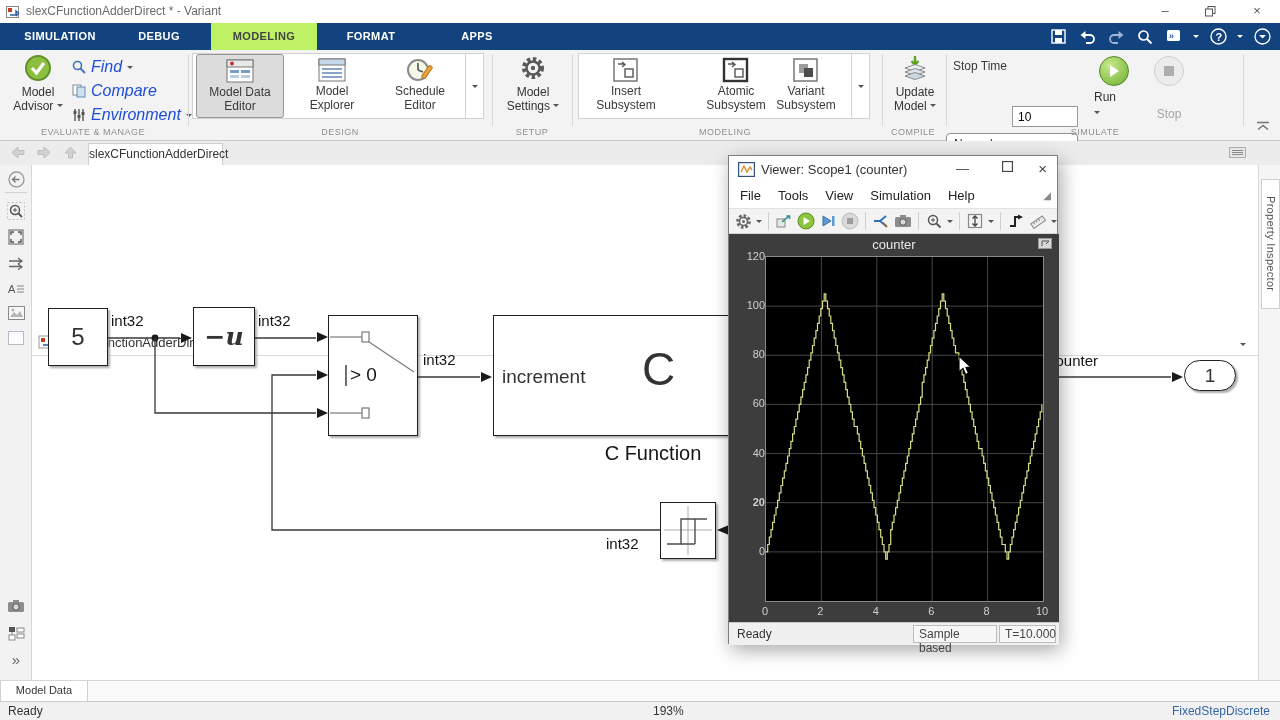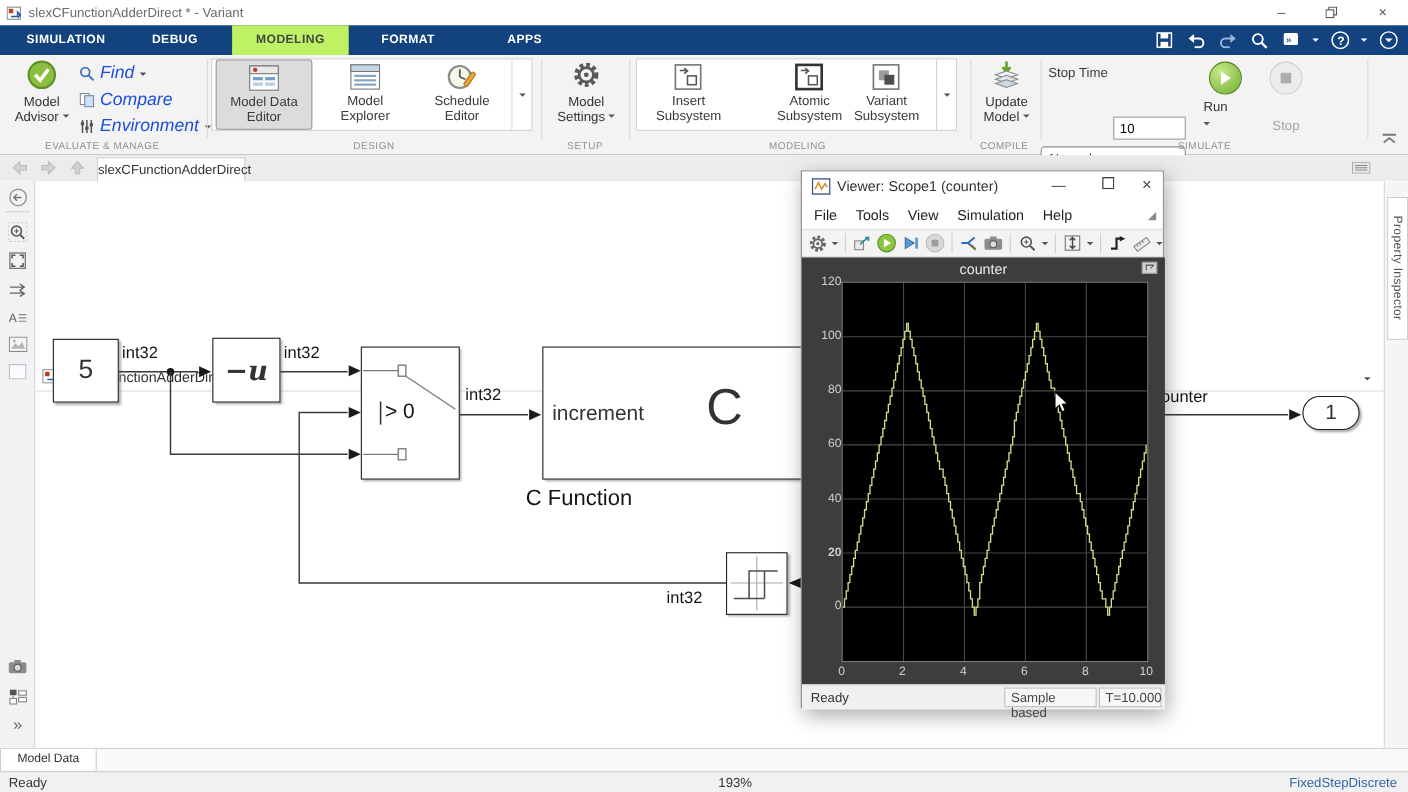--- a/index.html
+++ b/index.html
@@ -502,21 +502,21 @@
       </div>
     <div class="blk" style="left:193px;top:142px;width:62px;height:59px;display:flex;align-items:center;justify-content:center">
         <span style="font-family:'DejaVu Serif',serif;font-style:italic;font-weight:bold;font-size:25px">−u</span>
       </div>
     <div class="blk" style="left:328px;top:150px;width:90px;height:121px"></div>
     <div class="blklabel" style="left:350px;top:199px;font-size:19px;z-index:6">&gt; 0</div>
     <div class="blk" style="left:493px;top:150px;width:320px;height:121px">
       <span class="abs" style="left:8px;top:50px;font-size:19px">increment</span>
       <span class="abs" style="left:148px;top:26px;font-size:46px">C</span>
     </div>
-    <div class="blklabel" style="left:478px;top:277px;width:320px;text-align:left;font-size:20px">C Function</div>
+    <div class="blklabel" style="left:493px;top:277px;width:320px;text-align:center;font-size:20px">C Function</div>
     <div class="blk" style="left:660px;top:337px;width:56px;height:57px"></div>
     <div class="blk" style="left:1184px;top:195px;width:52px;height:31px;border-radius:16px;display:flex;align-items:center;justify-content:center;font-size:19px">
         <span>1</span>
       </div>
 
     <div class="blklabel" style="left:111px;top:147px;font-size:15px">int32</div>
     <div class="blklabel" style="left:258px;top:147px;font-size:15px">int32</div>
     <div class="blklabel" style="left:423px;top:186px;font-size:15px">int32</div>
     <div class="blklabel" style="left:606px;top:370px;font-size:15px">int32</div>
     <div class="blklabel" style="left:1048px;top:187px;font-size:15px">counter</div>

